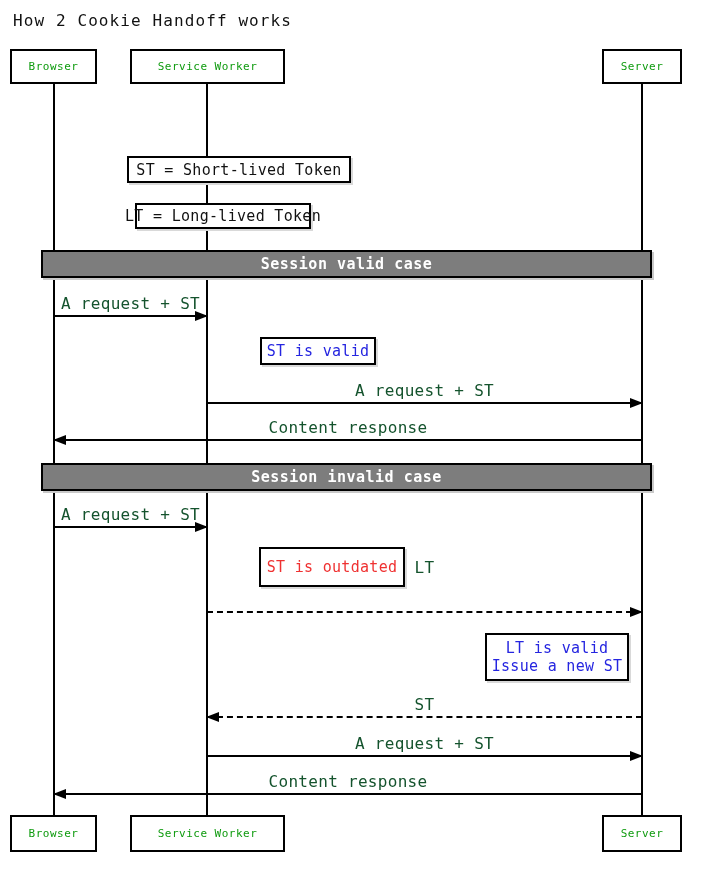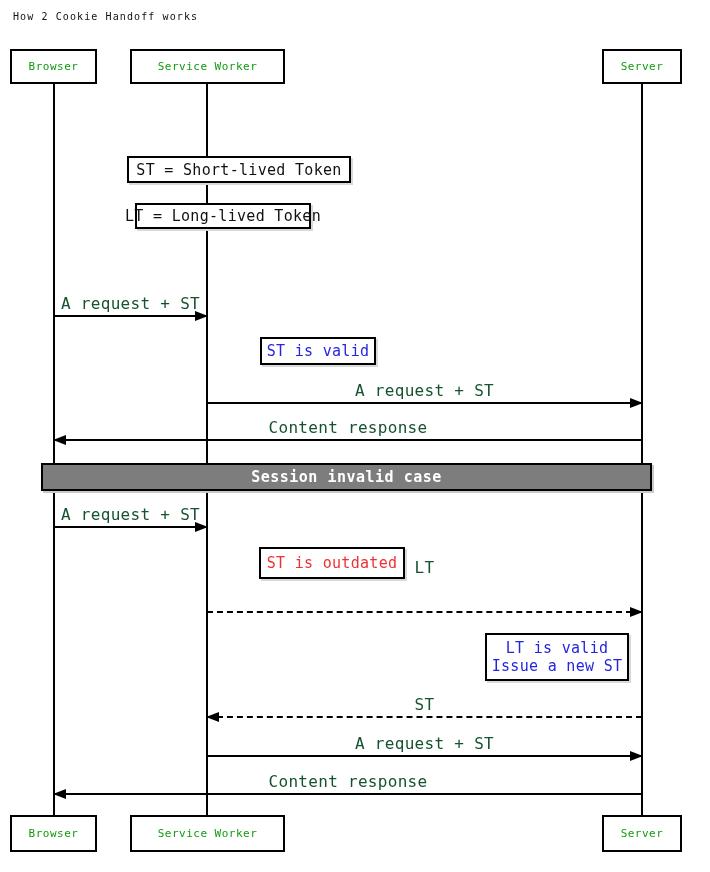--- a/index.html
+++ b/index.html
@@ -8,21 +8,21 @@
     position: relative;
     width: 710px;
     height: 872px;
     background: #ffffff;
     font-family: "DejaVu Sans Mono", monospace;
     overflow: hidden;
   }
   .title {
     position: absolute;
     left: 13px; top: 11px;
-    font-size: 10px;
+    font-size: 16px;
     letter-spacing: 1.1px;
     color: #111111;
     white-space: nowrap;
   }
   .lifeline {
     position: absolute;
     width: 2px;
     top: 84px;
     height: 731px;
     background: #000000;
@@ -121,20 +121,21 @@
   <div class="lifeline" style="left:206px;"></div>
   <div class="lifeline" style="left:641px;"></div>
 
   <div class="actor" style="left:10px;  top:49px; width:87px;  height:35px;">Browser</div>
   <div class="actor" style="left:130px; top:49px; width:155px; height:35px;">Service Worker</div>
   <div class="actor" style="left:602px; top:49px; width:80px;  height:35px;">Server</div>
 
   <div class="note" style="left:95px;  top:156px; width:224px; height:27px;">ST = Short-lived Token</div>
   <div class="note" style="left:103px; top:203px; width:176px; height:26px;">LT = Long-lived Token</div>
 
+  <div class="divider" style="top:250px;">Session valid case</div>
 
   <div class="msg-label" style="left:54px; width:153px; top:294px;">A request + ST</div>
   <div class="arrow" style="left:54px; width:153px; top:315px;">
       <span class="head right"></span>
     </div>
 
   <div class="note info" style="left:228px; top:337px; width:116px; height:28px;">ST is valid</div>
 
   <div class="msg-label" style="left:207px; width:435px; top:381px;">A request + ST</div>
   <div class="arrow" style="left:207px; width:435px; top:402px;">
@@ -146,21 +147,21 @@
       <span class="head left"></span>
     </div>
 
   <div class="divider" style="top:463px;">Session invalid case</div>
 
   <div class="msg-label" style="left:54px; width:153px; top:505px;">A request + ST</div>
   <div class="arrow" style="left:54px; width:153px; top:526px;">
       <span class="head right"></span>
     </div>
 
-  <div class="note error" style="left:227px; top:547px; width:146px; height:32px;">ST is outdated</div>
+  <div class="note error" style="left:227px; top:547px; width:146px; height:40px;">ST is outdated</div>
 
   <div class="msg-label" style="left:207px; width:435px; top:558px;">LT</div>
   <div class="arrow dashed" style="left:207px; width:435px; top:611px;">
       <span class="head right"></span>
     </div>
 
   <div class="note info" style="left:453px; top:633px; width:144px; height:48px;">
     <span>LT is valid</span>
     <span>Issue a new ST</span>
   </div>

